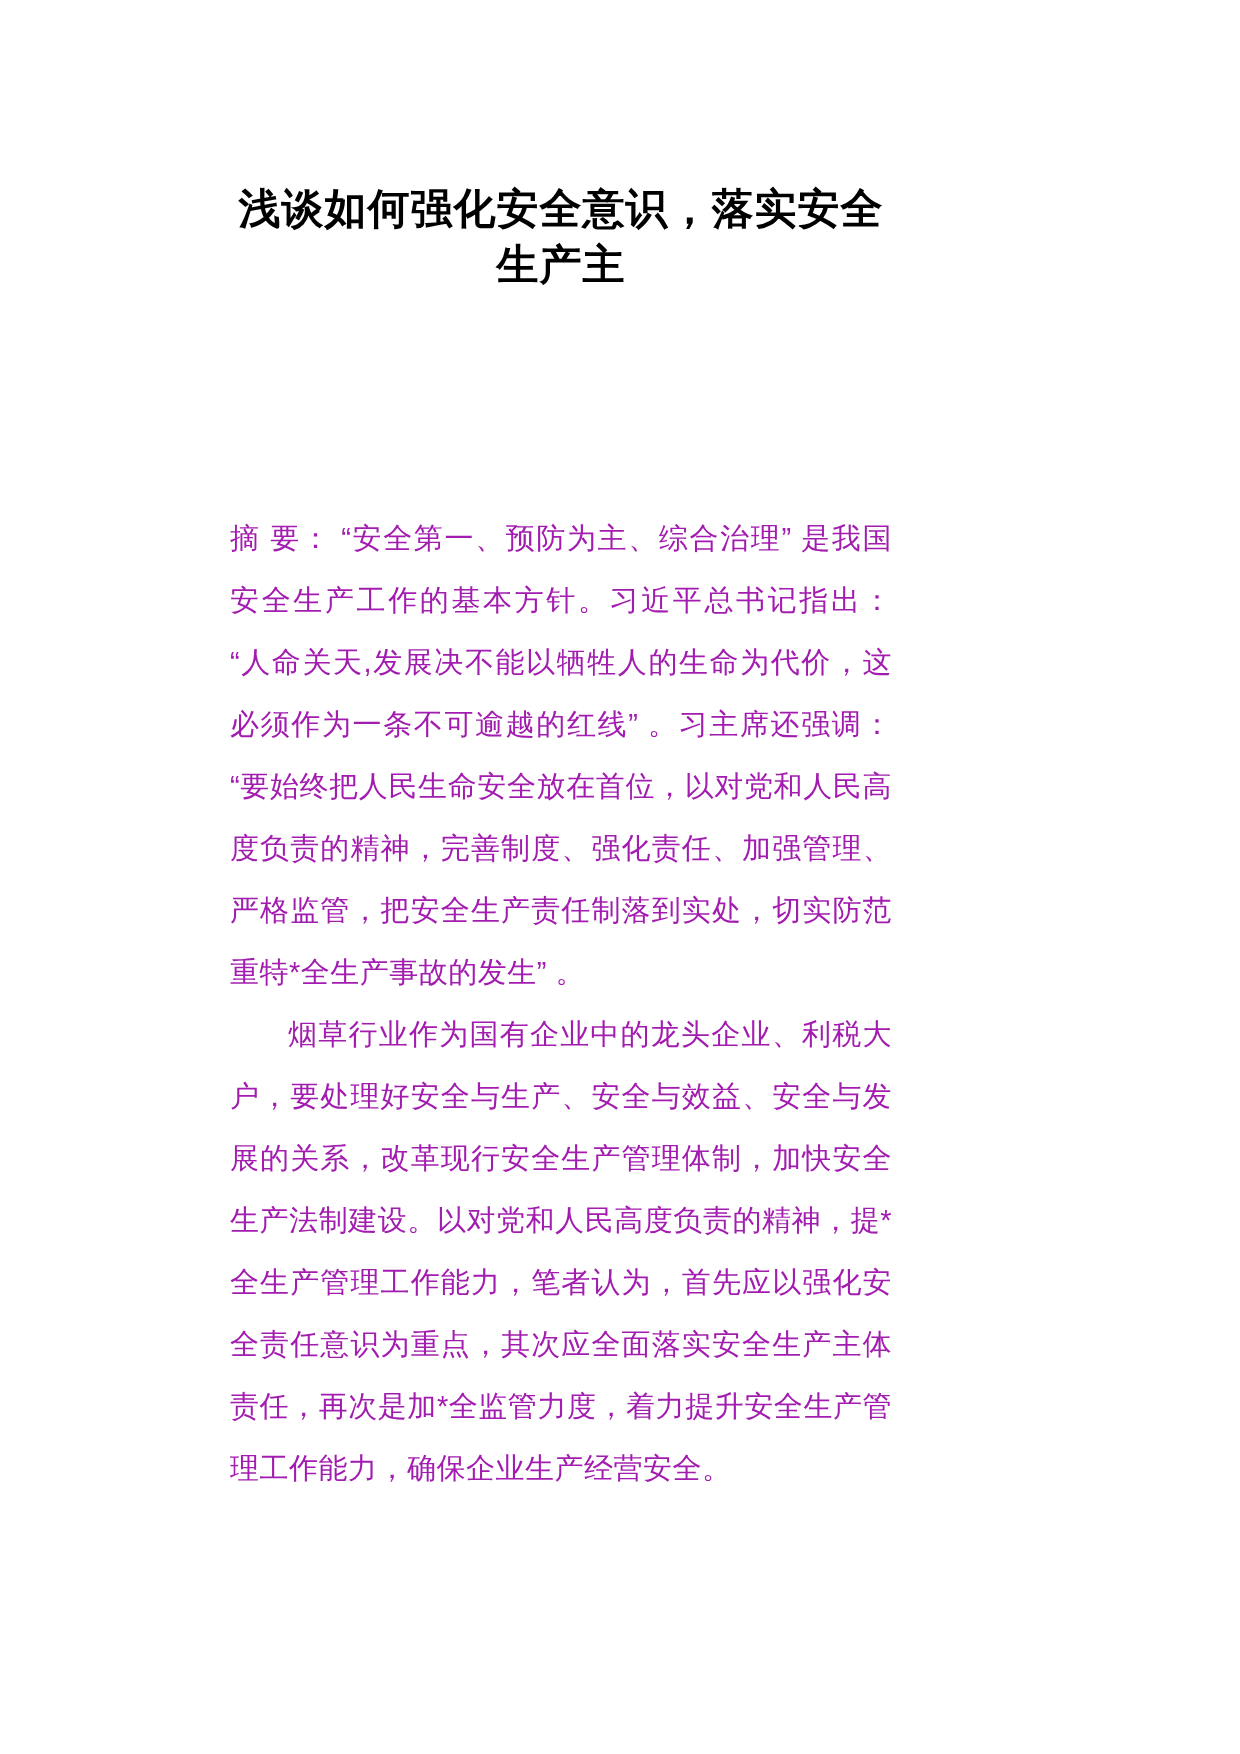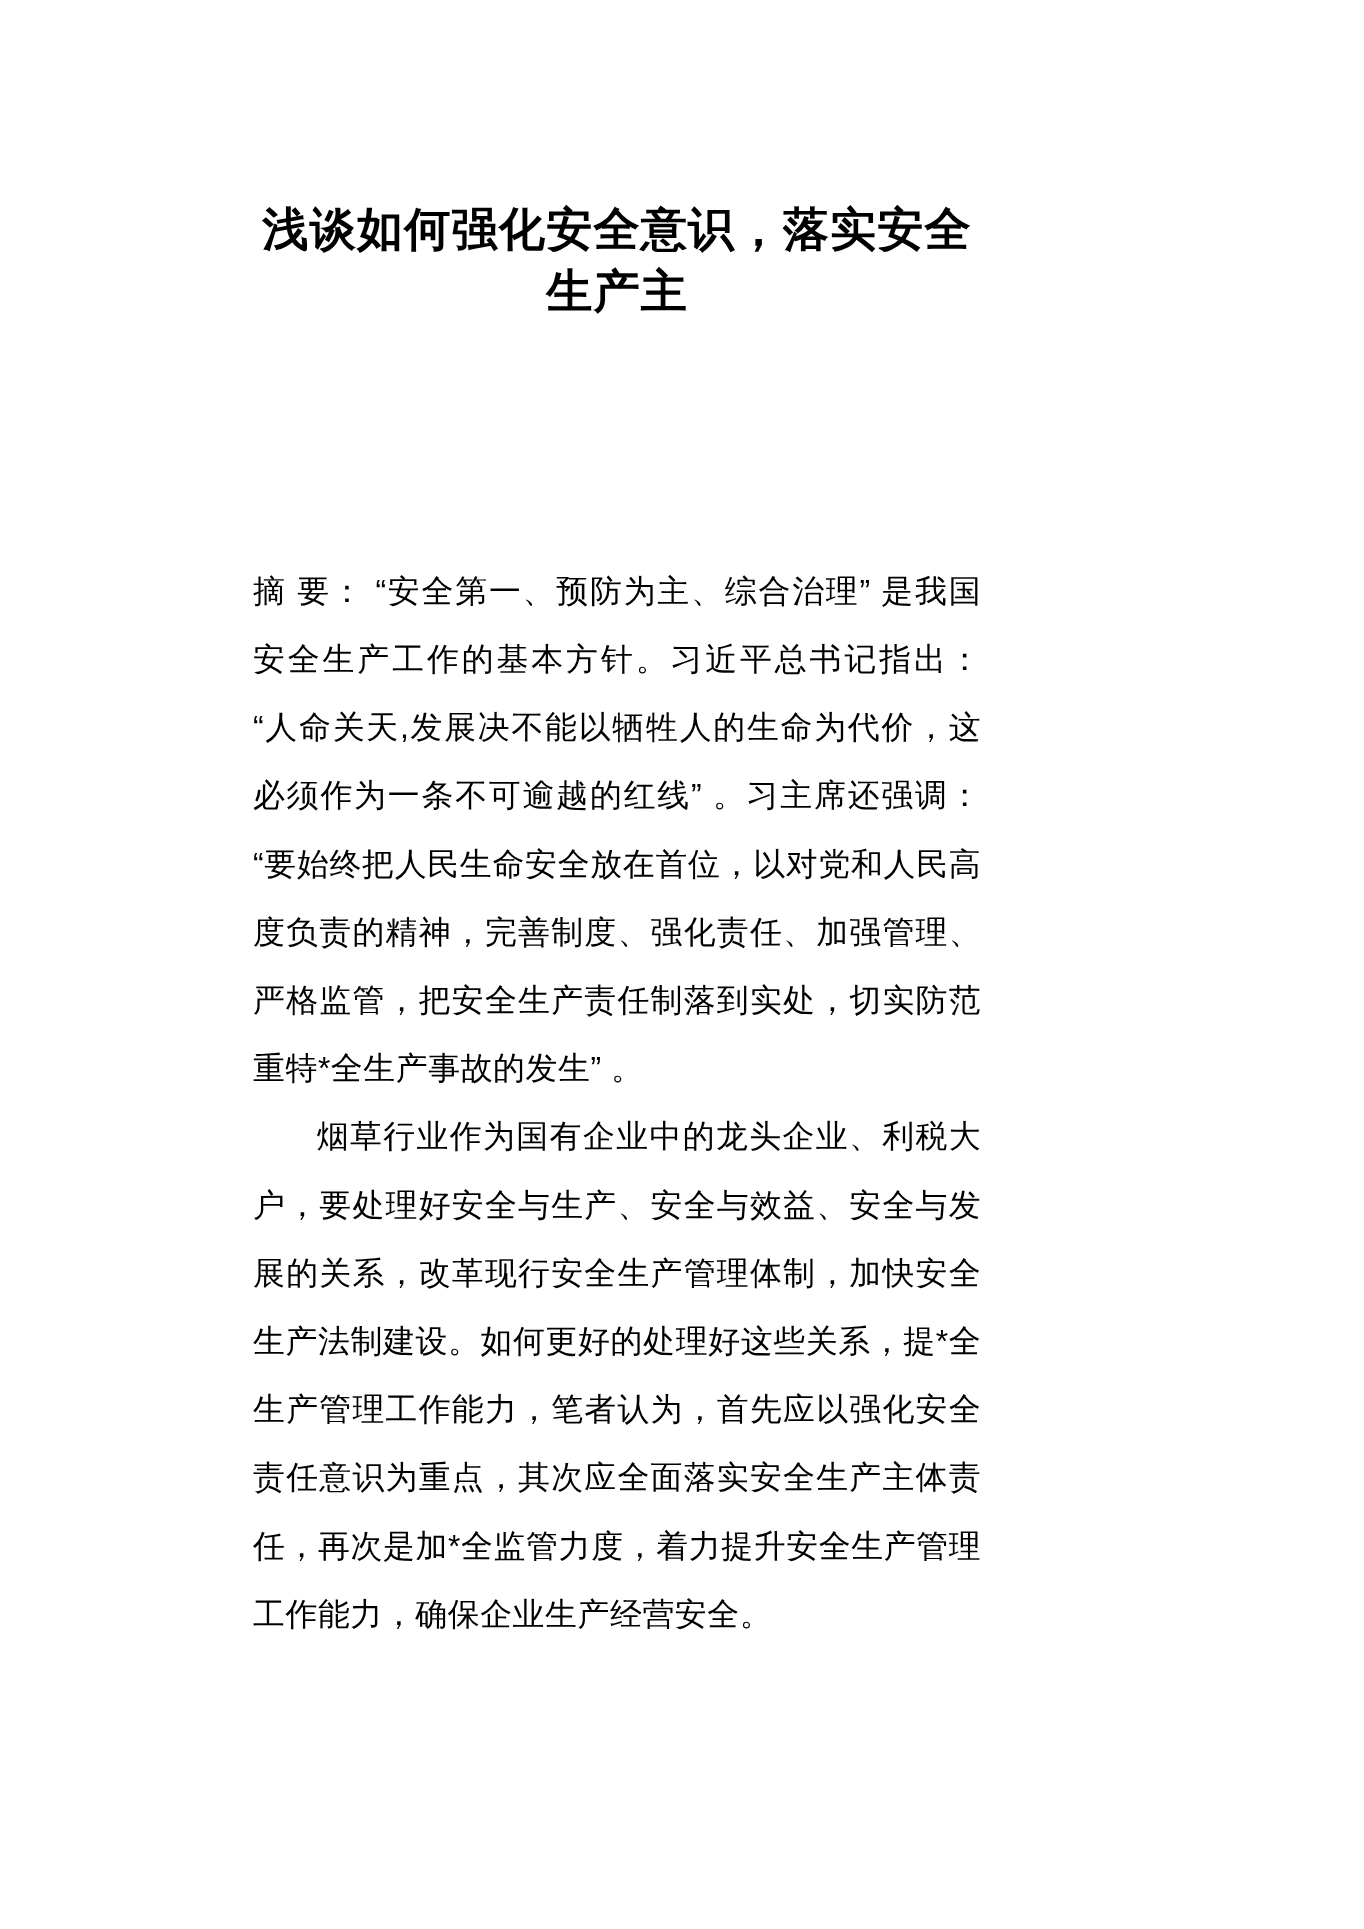--- a/index.html
+++ b/index.html
@@ -33,34 +33,34 @@
   .title-line + .title-line {
     margin-top: 84px;
   }
   .doc-body {
     margin-top: 214px;
   }
   .para {
     margin: 0;
     font-size: 29px;
     line-height: 62px;
-    color: #000000;
+    color: #a21caf;
     text-align: justify;
     letter-spacing: 0.5px;
     word-break: break-all;
   }
   .para.indent {
     text-indent: 2em;
   }
 </style>
 </head>
 <body>
 
 <div class="page">
   <h1 class="doc-title">
     <span class="title-line">浅谈如何强化安全意识，落实安全生产主</span>
   </h1>
 
   <div class="doc-body">
     <p class="para">摘 要： “安全第一、预防为主、综合治理” 是我国安全生产工作的基本方针。习近平总书记指出： “人命关天,发展决不能以牺牲人的生命为代价，这必须作为一条不可逾越的红线” 。习主席还强调： “要始终把人民生命安全放在首位，以对党和人民高度负责的精神，完善制度、强化责任、加强管理、严格监管，把安全生产责任制落到实处，切实防范重特*全生产事故的发生” 。</p>
-    <p class="para indent">烟草行业作为国有企业中的龙头企业、利税大户，要处理好安全与生产、安全与效益、安全与发展的关系，改革现行安全生产管理体制，加快安全生产法制建设。如何更好的处理好这些关系，提*全生产管理工作能力，笔者认为，首先应以强化安全责任意识为重点，其次应全面落实安全生产主体责任，再次是加*全监管力度，着力提升安全生产管理工作能力，确保企业生产经营安全。</p>
+    <p class="para indent">烟草行业作为国有企业中的龙头企业、利税大户，要处理好安全与生产、安全与效益、安全与发展的关系，改革现行安全生产管理体制，加快安全生产法制建设。以对党和人民高度负责的精神，提*全生产管理工作能力，笔者认为，首先应以强化安全责任意识为重点，其次应全面落实安全生产主体责任，再次是加*全监管力度，着力提升安全生产管理工作能力，确保企业生产经营安全。</p>
   </div>
 </div>
 
 </body></html>

